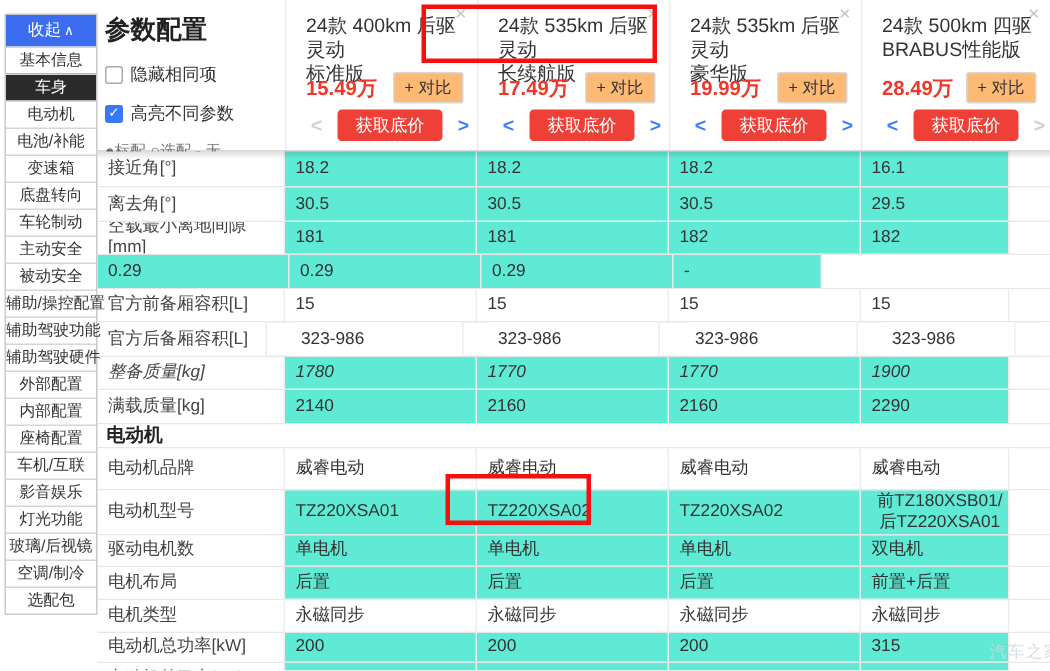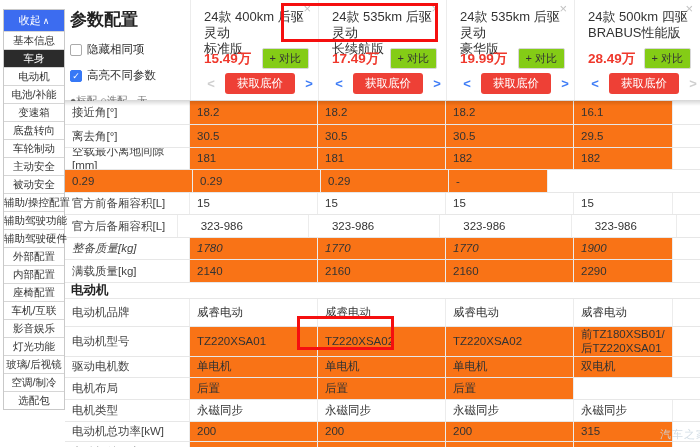--- a/index.html
+++ b/index.html
@@ -20,35 +20,35 @@
       align-items:center;justify-content:center;font-size:9px;color:#fff;box-sizing:border-box;}
   .cb.checked{background:#3678f6;border-color:#3678f6;}
   .legend{margin-top:11px;font-size:10.5px;color:#777;}
   
   .card{position:absolute;top:0;height:100px;border-left:1px solid #ececec;background:#fff;box-sizing:border-box;}
   .card .close{position:absolute;top:1px;right:7px;color:#c2c2c2;font-size:13px;cursor:pointer;}
   .car-name{position:absolute;left:13px;top:9px;right:8px;font-size:13px;line-height:16px;color:#333;cursor:pointer;}
   .price-row{position:absolute;left:13px;right:9px;top:48px;display:flex;align-items:center;}
   .price{color:#ef382c;font-weight:bold;font-size:13.5px;}
   .cmp{margin-left:auto;border:1px solid #d7d7d7;border-radius:2px;font-size:11px;color:#333;
-       padding:2px 7px;background:#84cc16;cursor:pointer;white-space:nowrap;}
+       padding:2px 7px;background:#fdba74;cursor:pointer;white-space:nowrap;}
   .nav-row{position:absolute;left:13px;top:73px;display:flex;align-items:center;}
   .chev{font-size:13px;font-weight:bold;width:14px;text-align:center;cursor:pointer;}
   .chev.on{color:#3f7df6;} .chev.off{color:#cfcfcf;}
   .getprice{background:#ee4036;color:#fff;font-size:11.5px;border-radius:3px;padding:3px 12px;margin:0 7px;cursor:pointer;white-space:nowrap;}
   .shadow{position:absolute;left:65px;right:0;top:100px;height:6px;z-index:2;
           background:linear-gradient(to bottom,rgba(0,0,0,0.16),rgba(0,0,0,0));}
   
   .tbody{position:absolute;left:65px;top:101px;width:635px;z-index:1;}
   .trow{display:flex;box-sizing:border-box;border-bottom:1px solid #e7e7e7;}
   .cell{box-sizing:border-box;display:flex;align-items:center;font-size:11.5px;color:#333;
         padding-left:7px;overflow:hidden;line-height:1.25;}
   .lcell{width:125px;border-right:1px solid #ececec;background:#fff;color:#444;}
   .vcell{border-right:1px solid #ececec;background:#fff;}
-  .vcell.hl{background:#f97316;}
+  .vcell.hl{background:#5eead4;text-align:center;}
   .gcell{flex:1;background:#fff;}
   .srow{display:flex;align-items:center;border-bottom:1px solid #e7e7e7;background:#fff;}
   .srow .stitle{font-size:12.5px;font-weight:bold;color:#222;padding-left:6px;}
   
   .annot{position:absolute;border:3px solid #f50f0f;z-index:6;pointer-events:none;}
   .annot1{left:281px;top:3px;width:151px;height:33px;}
   .annot2{left:297px;top:316px;width:91px;height:28px;}
   .watermark{position:absolute;right:-8px;bottom:5px;font-size:11px;color:#ccd8e2;opacity:.85;z-index:3;letter-spacing:1px;}
 </style>
 </head>
@@ -254,20 +254,21 @@
         <div class="cell vcell hl" style="width: 128px;">单电机</div>
         <div class="cell vcell hl" style="width: 128px;">单电机</div>
         <div class="cell vcell hl" style="width: 99px;">双电机</div>
         <div class="cell gcell"></div>
       </div>
       <div class="trow" style="height: 22px;">
         <div class="cell lcell">电机布局</div>
         <div class="cell vcell hl" style="width: 128px;">后置</div>
         <div class="cell vcell hl" style="width: 128px;">后置</div>
         <div class="cell vcell hl" style="width: 128px;">后置</div>
+        <div class="cell vcell hl" style="width: 99px;">前置+后置</div>
         <div class="cell gcell"></div>
       </div>
       <div class="trow" style="height: 22px;">
         <div class="cell lcell">电机类型</div>
         <div class="cell vcell" style="width: 128px;">永磁同步</div>
         <div class="cell vcell" style="width: 128px;">永磁同步</div>
         <div class="cell vcell" style="width: 128px;">永磁同步</div>
         <div class="cell vcell" style="width: 99px;">永磁同步</div>
         <div class="cell gcell"></div>
       </div>

